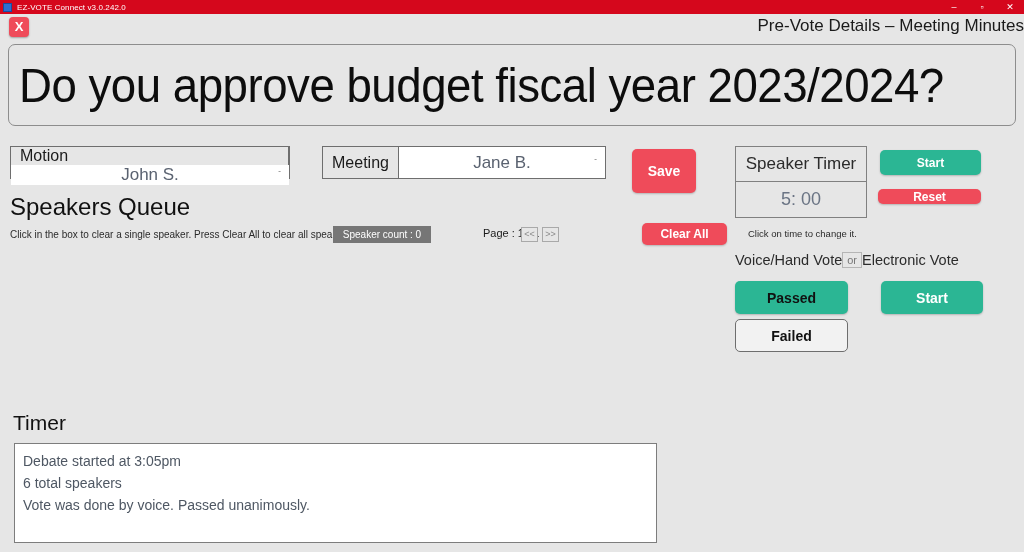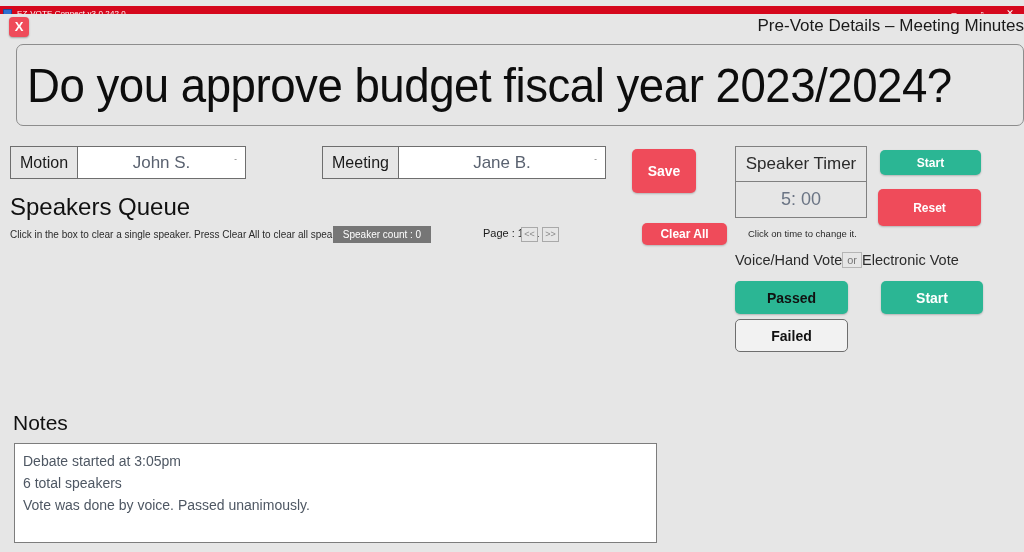--- a/index.html
+++ b/index.html
@@ -12,21 +12,21 @@
 
   body {
     font-family: "Liberation Sans", sans-serif;
     background: #e6e6e6;
     position: relative;
   }
 
   
   .titlebar {
     position: absolute;
-    left: 0; top: 6px;
+    left: 0; top: 0;
     width: 1024px; height: 14px;
     background: #d5071c;
     display: flex;
     align-items: center;
     padding-left: 3px;
   }
   .app-icon {
     width: 9px; height: 9px;
     background: #2f6fd0;
     border: 1px solid #1b4c9c;
@@ -83,21 +83,21 @@
     width: 1024px;
     text-align: right;
     font-size: 17px;
     color: #1a1a1a;
     font-family: "Liberation Sans", sans-serif;
   }
 
   
   .question-box {
     position: absolute;
-    left: 16px; top: 44px;
+    left: 8px; top: 44px;
     width: 1008px; height: 82px;
     background: #e6e6e6;
     border: 1px solid #8d8d8d;
     border-radius: 7px;
     display: flex;
     align-items: center;
     padding-left: 10px;
     overflow: hidden;
   }
   .question-text {
@@ -111,21 +111,21 @@
   }
 
   
   .field-group {
     position: absolute;
     height: 33px;
     display: flex;
     border: 1px solid #6e6e6e;
     background: #ffffff;
   }
-  .field-group.motion { left: 10px; top: 146px; width: 236px; }
+  .field-group.motion { left: 10px; top: 146px; width: 280px; flex-direction: column; }
   .field-group.second { left: 322px; top: 146px; width: 284px; }
 
   .field-label {
     background: #e6e6e6;
     padding: 0 9px;
     display: flex;
     align-items: center;
     font-size: 16px;
     color: #1a1a1a;
     border-right: 1px solid #6e6e6e;
@@ -278,21 +278,21 @@
     width: 101px; height: 25px;
     background: #2bb694;
     color: #ffffff;
     font-size: 12px;
     border-radius: 5px;
     box-shadow: 0 1px 2px rgba(0,0,0,0.22);
   }
   .timer-reset {
     position: absolute;
     left: 878px; top: 189px;
-    width: 103px; height: 37px;
+    width: 103px; height: 15px;
     background: #ef4b5a;
     color: #ffffff;
     font-size: 12px;
     border-radius: 5px;
     box-shadow: 0 1px 2px rgba(0,0,0,0.22);
   }
 
   
   .vote-labels {
     position: absolute;
@@ -428,18 +428,18 @@
 
 <div class="vote-labels">
   <span class="vote-label">Voice/Hand Vote</span>
   <span class="vote-or">or</span>
   <span class="vote-label">Electronic Vote</span>
 </div>
 <button class="btn passed-btn">Passed</button>
 <button class="btn failed-btn">Failed</button>
 <button class="btn electronic-start-btn">Start</button>
 
-<div class="notes-title">Notes</div>
+<div class="notes-title">Timer</div>
 <div class="notes-box">
   <div class="notes-line">Debate started at 3:05pm</div>
   <div class="notes-line">6 total speakers</div>
   <div class="notes-line">Vote was done by voice. Passed unanimously.</div>
 </div>
 
 </body></html>

